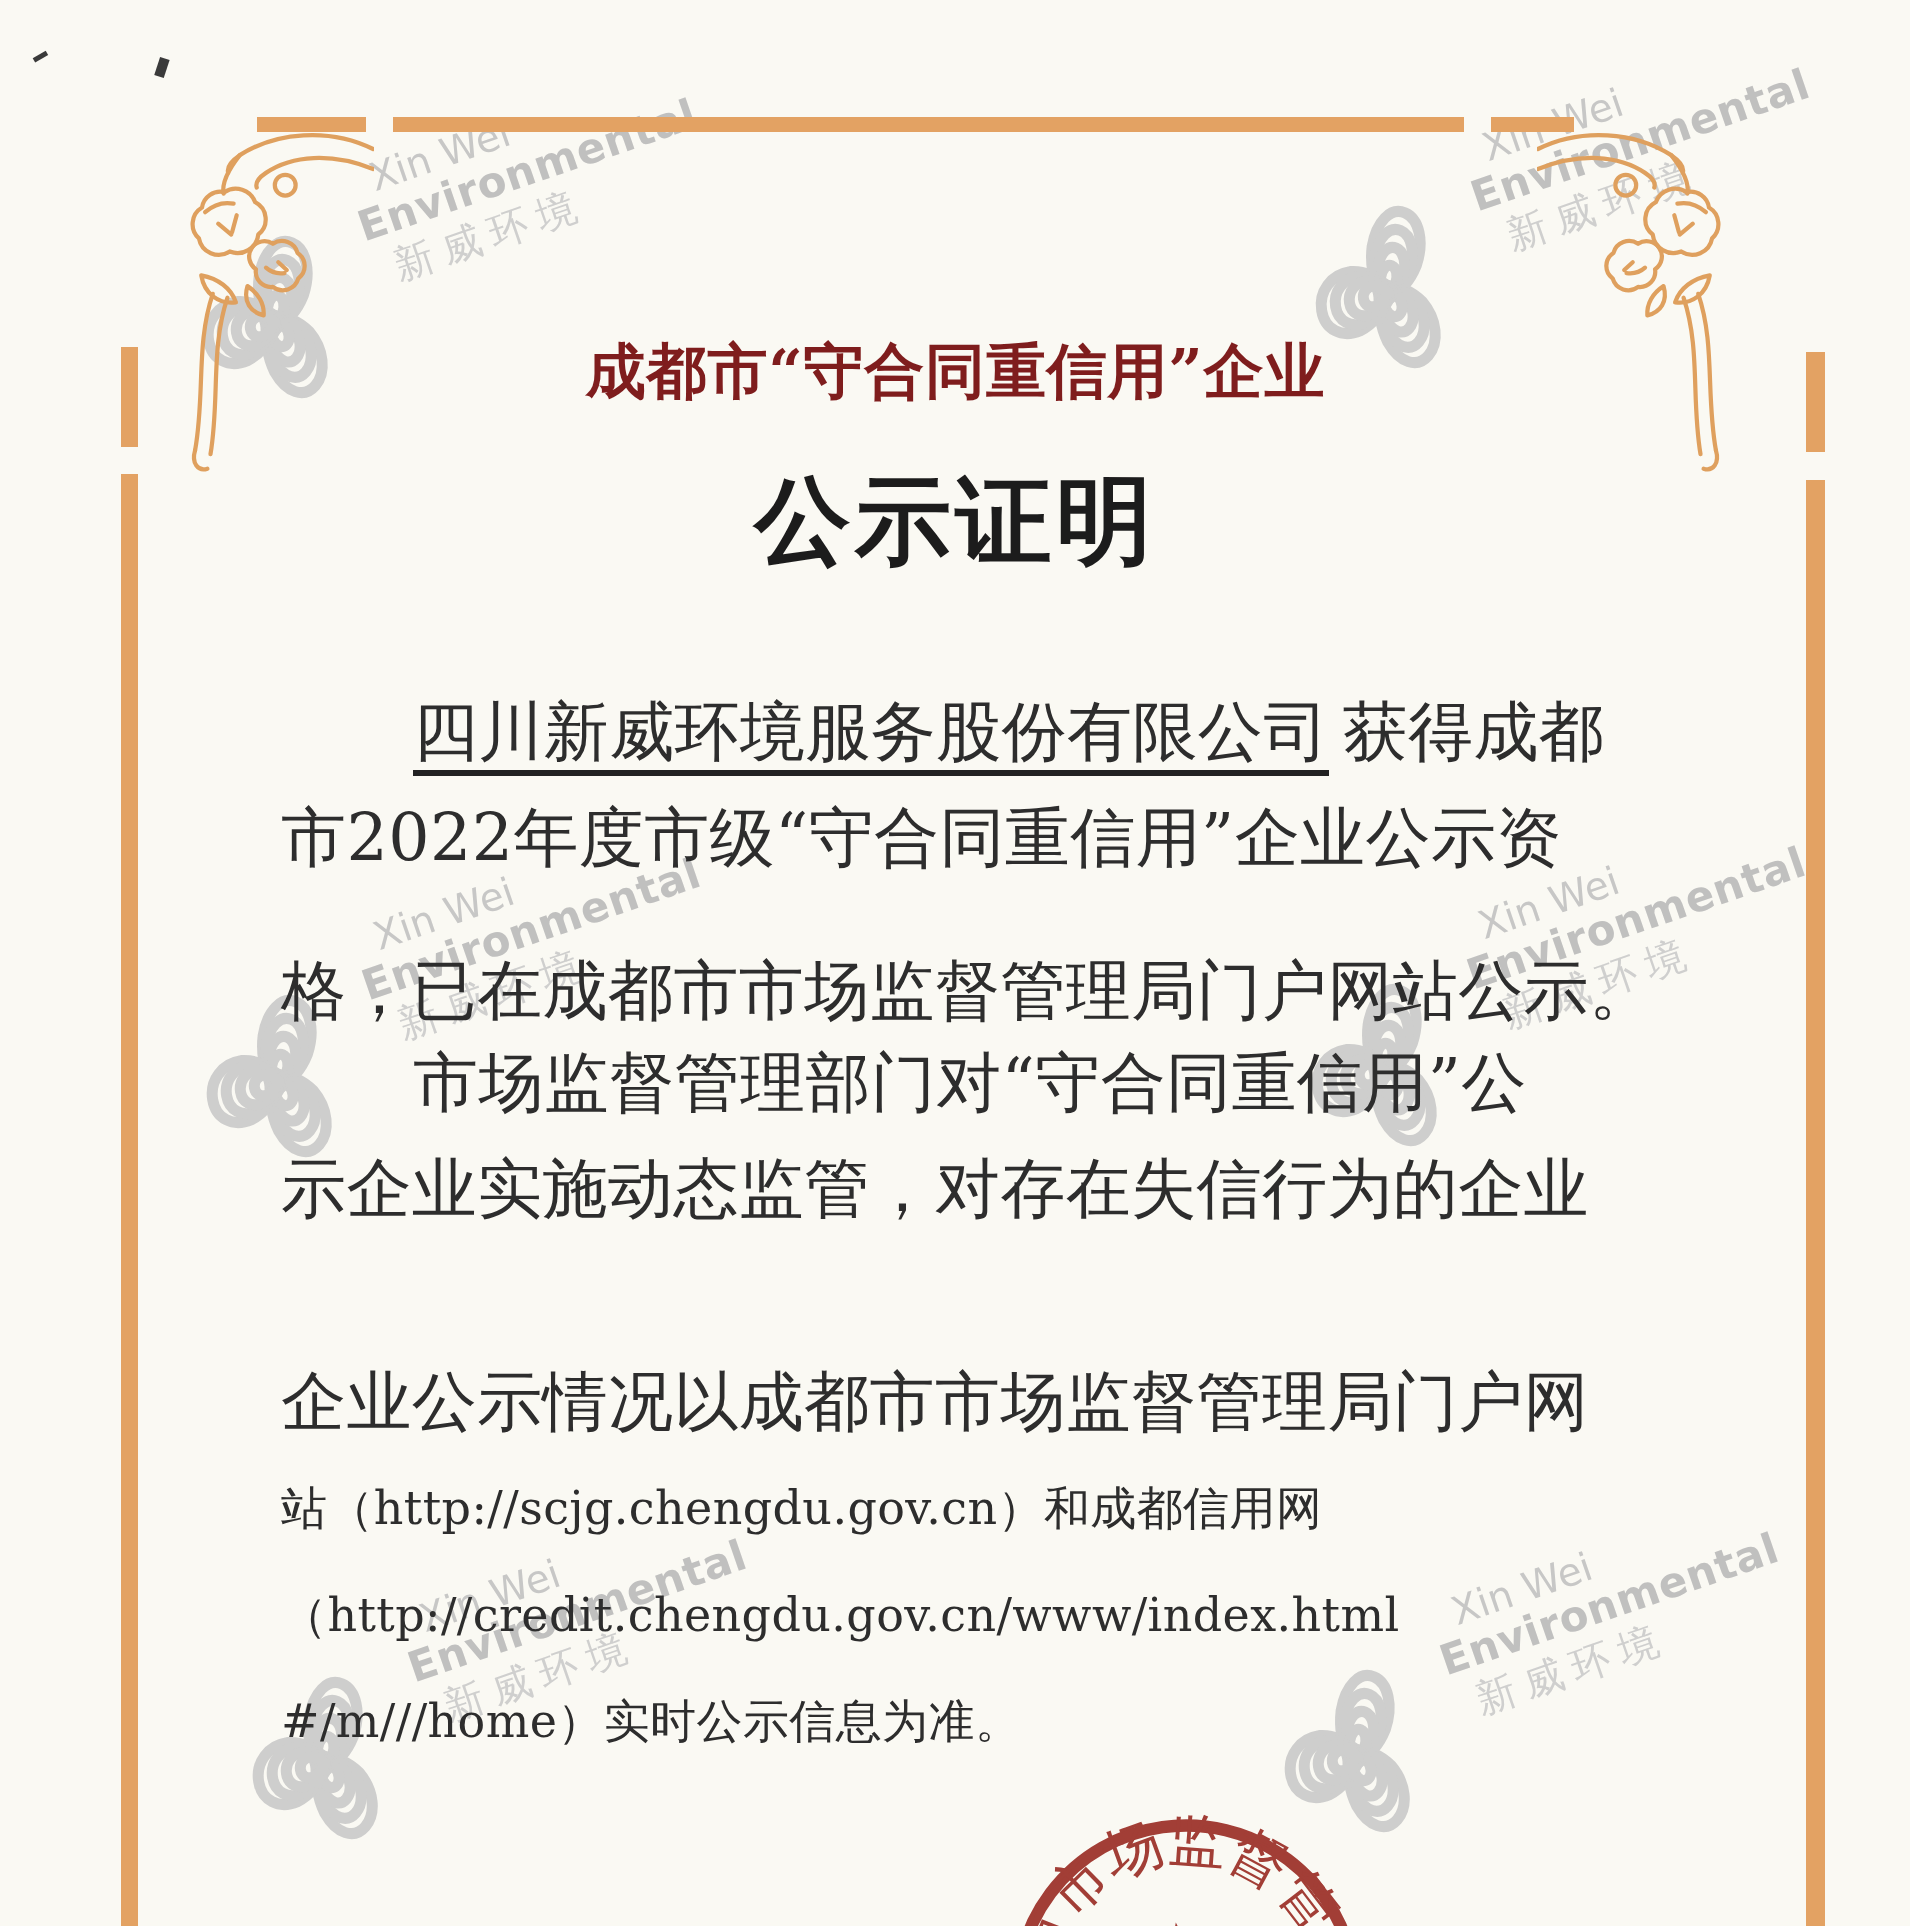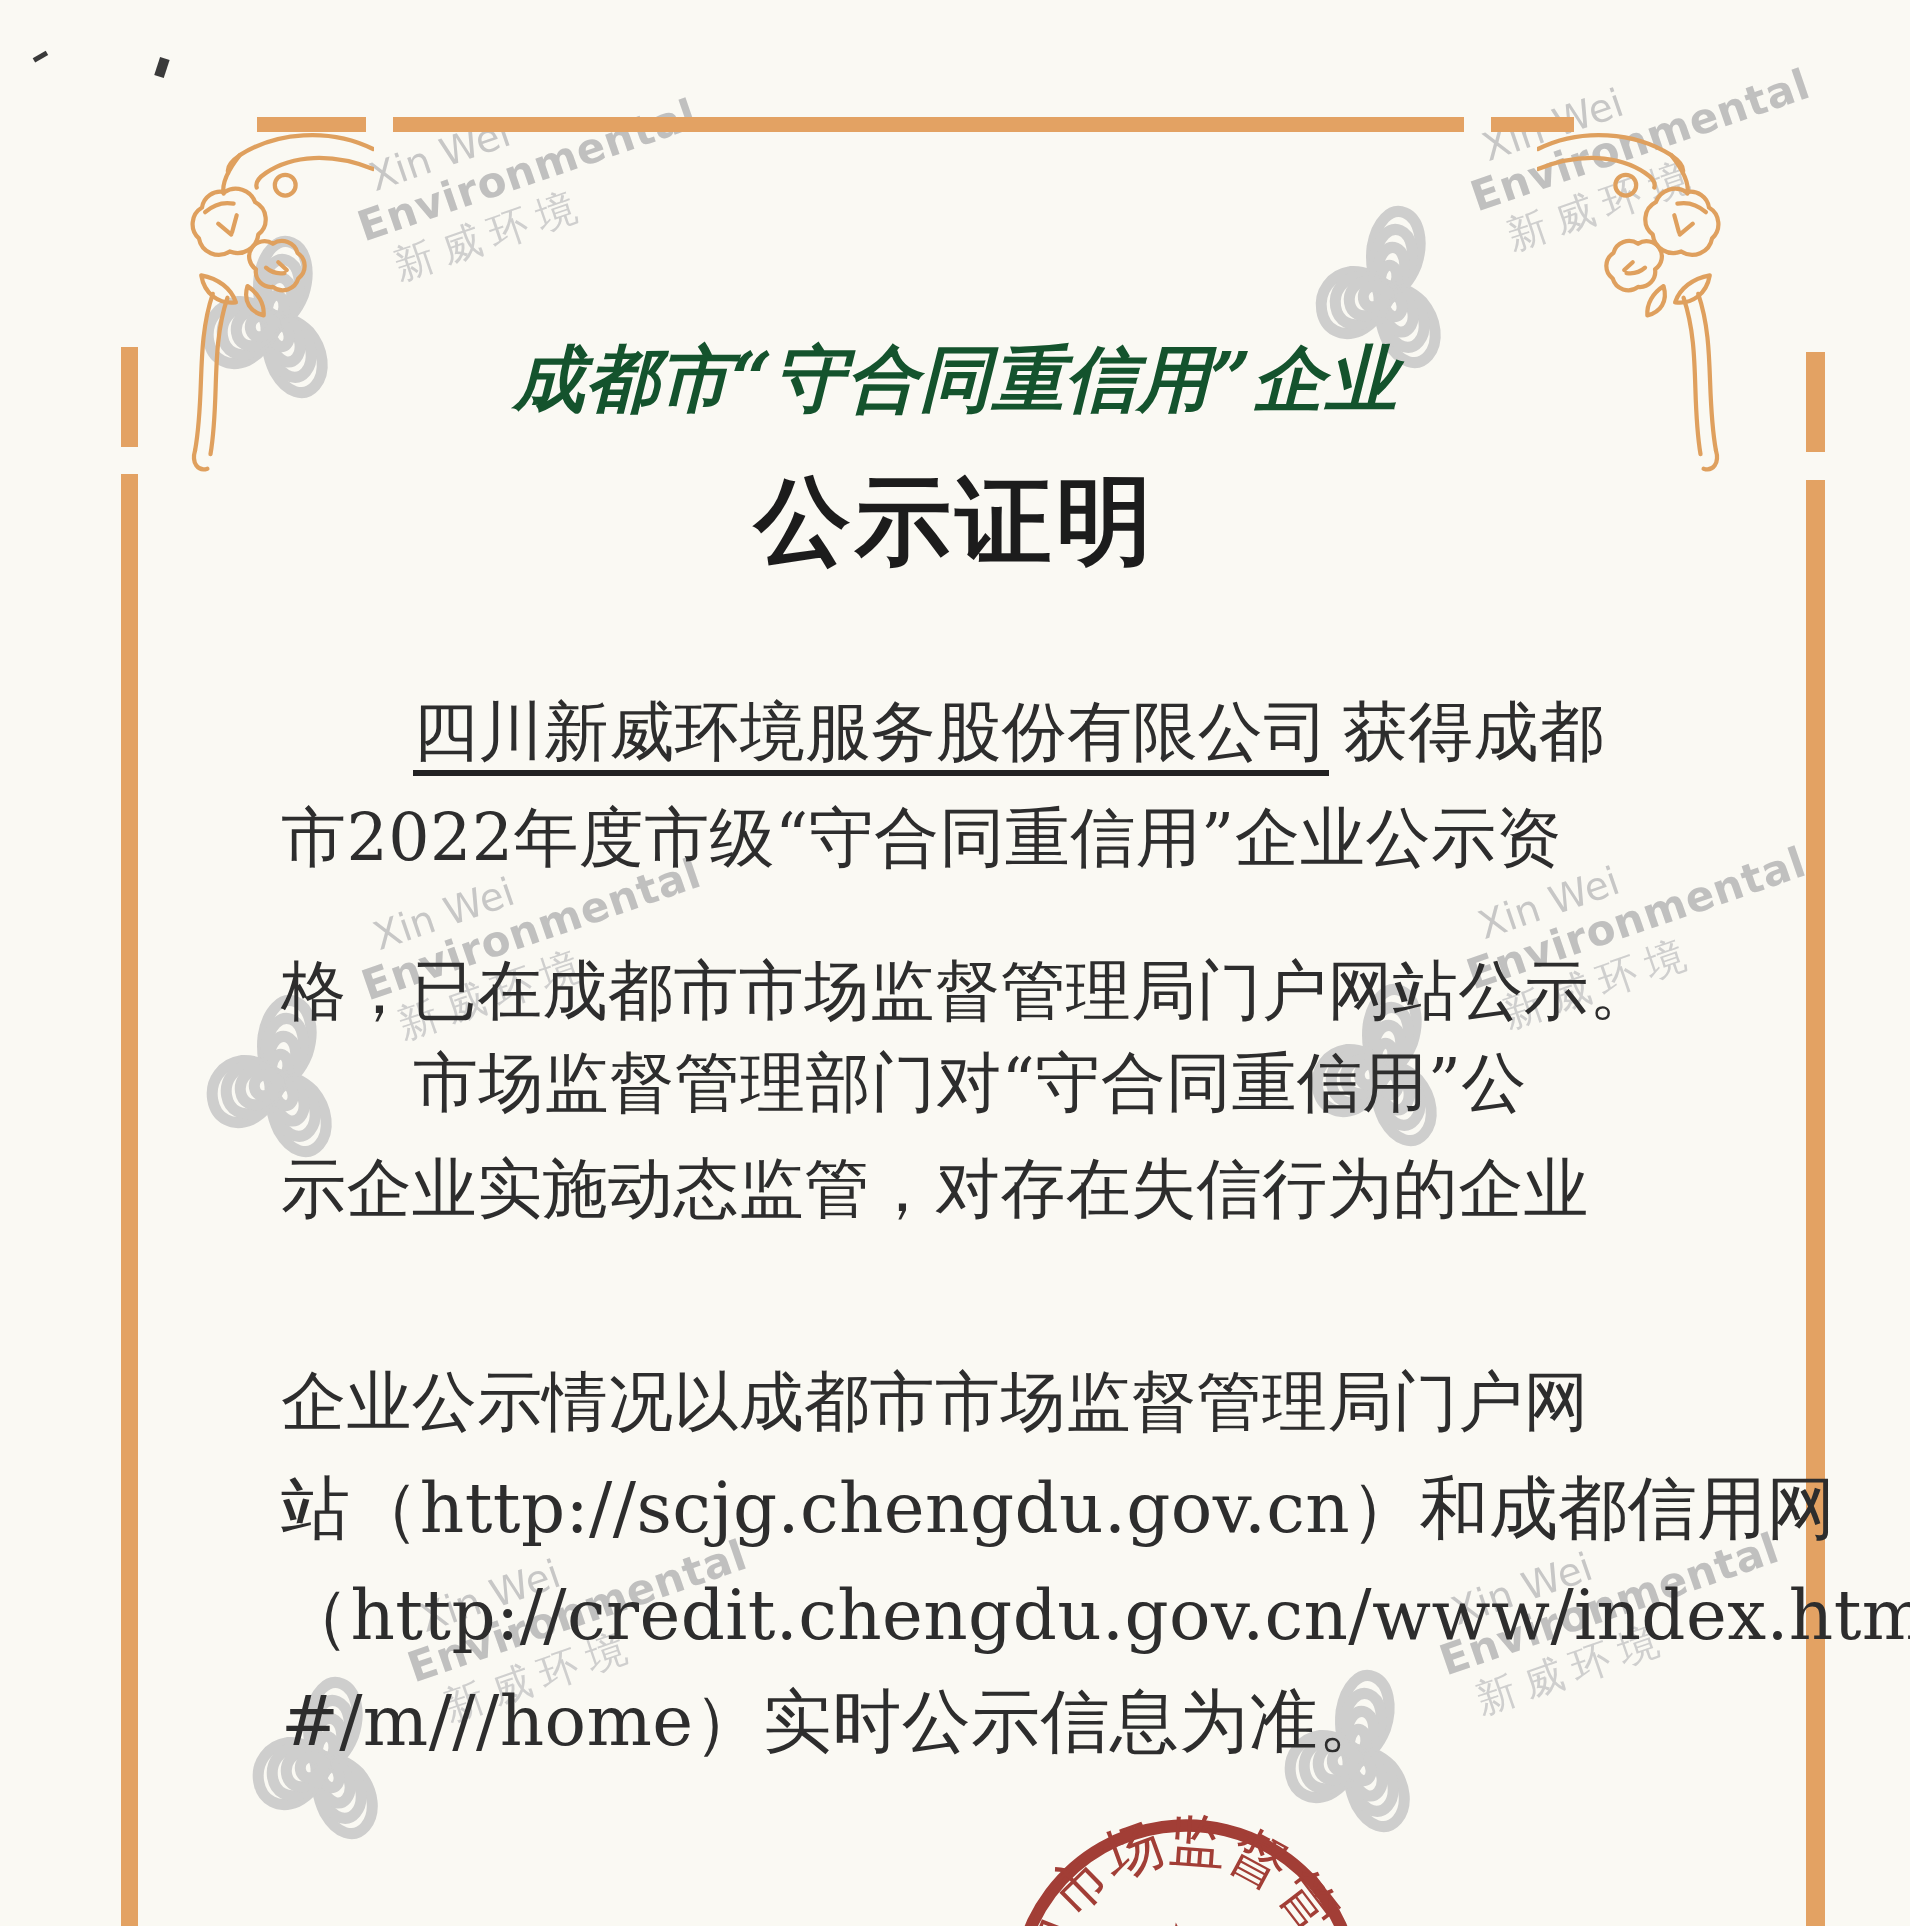--- a/index.html
+++ b/index.html
@@ -11,27 +11,27 @@
   .wm-text{position:absolute;left:150px;top:0;transform:rotate(-19deg);transform-origin:0 0;
            font-family:"DejaVu Sans","Liberation Sans",sans-serif;white-space:nowrap;line-height:1.05;}
   .wm-l1{font-size:39px;color:#bfbfbf;margin-left:27px;}
   .wm-l2{font-size:42px;font-weight:bold;color:#b7b7b7;letter-spacing:0.8px;}
   .wm-l3{font-size:40px;color:#c8c8c8;letter-spacing:10px;margin-left:21px;margin-top:5.4px;}
   
   .bar{position:absolute;background:#e3a263;z-index:2;}
   .orn{position:absolute;width:270px;height:366px;z-index:2;}
   
   .t{position:absolute;white-space:nowrap;z-index:3;}
-  .title1{top:332px;left:50%;transform:translateX(-50%);font-size:72px;font-weight:bold;
-          letter-spacing:0.8px;color:#14532d;font-style:italic;}
+  .title1{top:332px;left:50%;transform:translateX(-50%);font-size:60px;font-weight:bold;
+          letter-spacing:0.8px;color:#7f1d1d;}
   .title2{top:458px;left:50%;transform:translateX(-50%);font-size:96px;font-weight:bold;
           letter-spacing:4.6px;color:#1c1c1c;}
   .bodyline{left:281px;font-size:65px;letter-spacing:0.4px;line-height:106px;height:106px;}
   .indent{text-indent:132px;}
-  .url{font-size:69px;}
+  .url{font-size:46px;}
   .company{border-bottom:6.2px solid #222;padding-bottom:1px;}
   .after{margin-left:14px;}
   
   .seal{position:absolute;left:1005px;top:1814px;width:362px;height:362px;z-index:4;
         transform:rotate(-8deg);mix-blend-mode:multiply;opacity:.92;}
   .speck{position:absolute;background:#3a3a3a;z-index:1;}
 </style>
 </head>
 <body>
 

